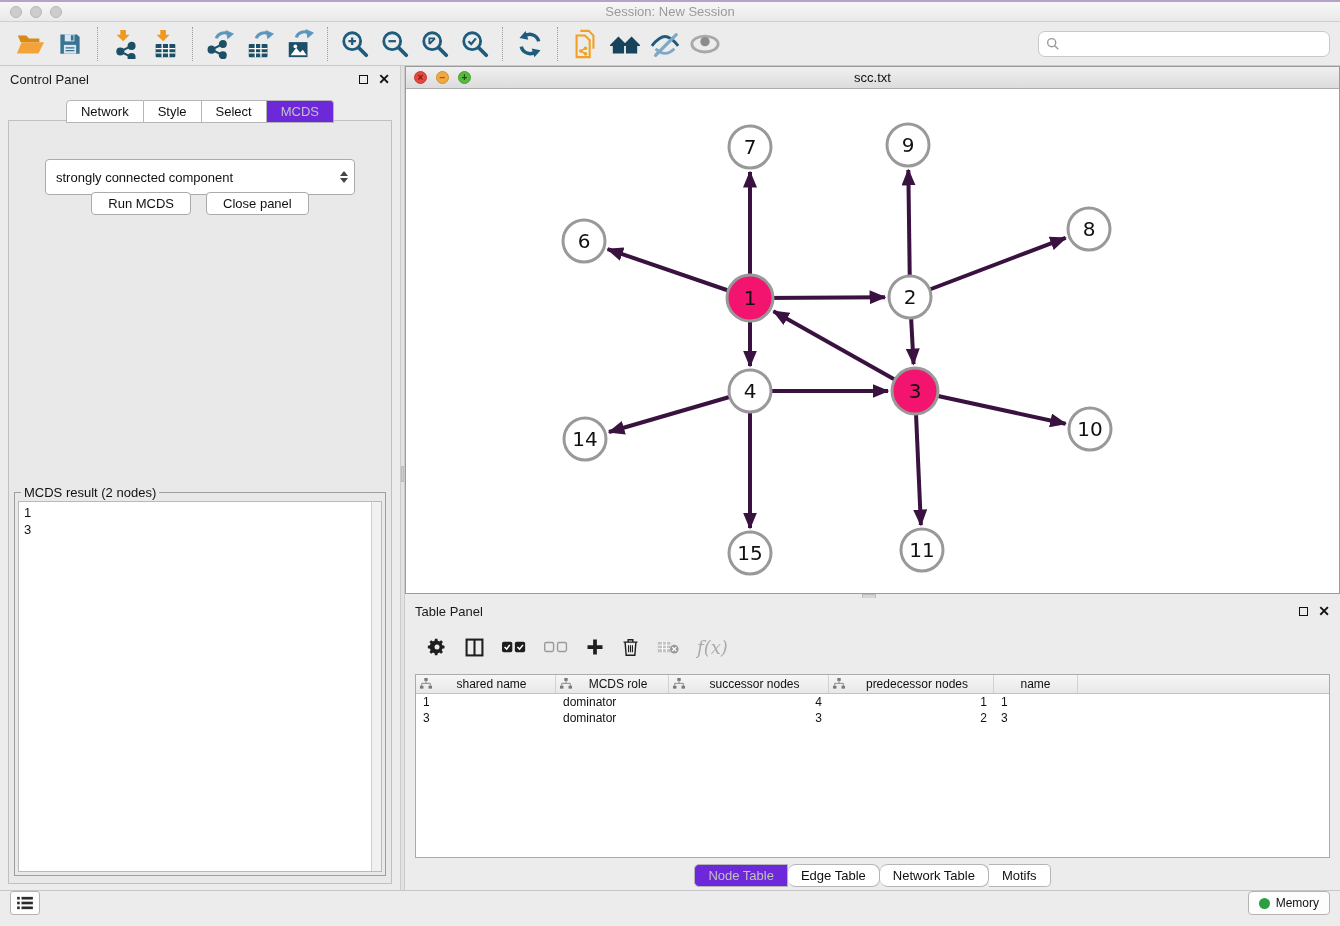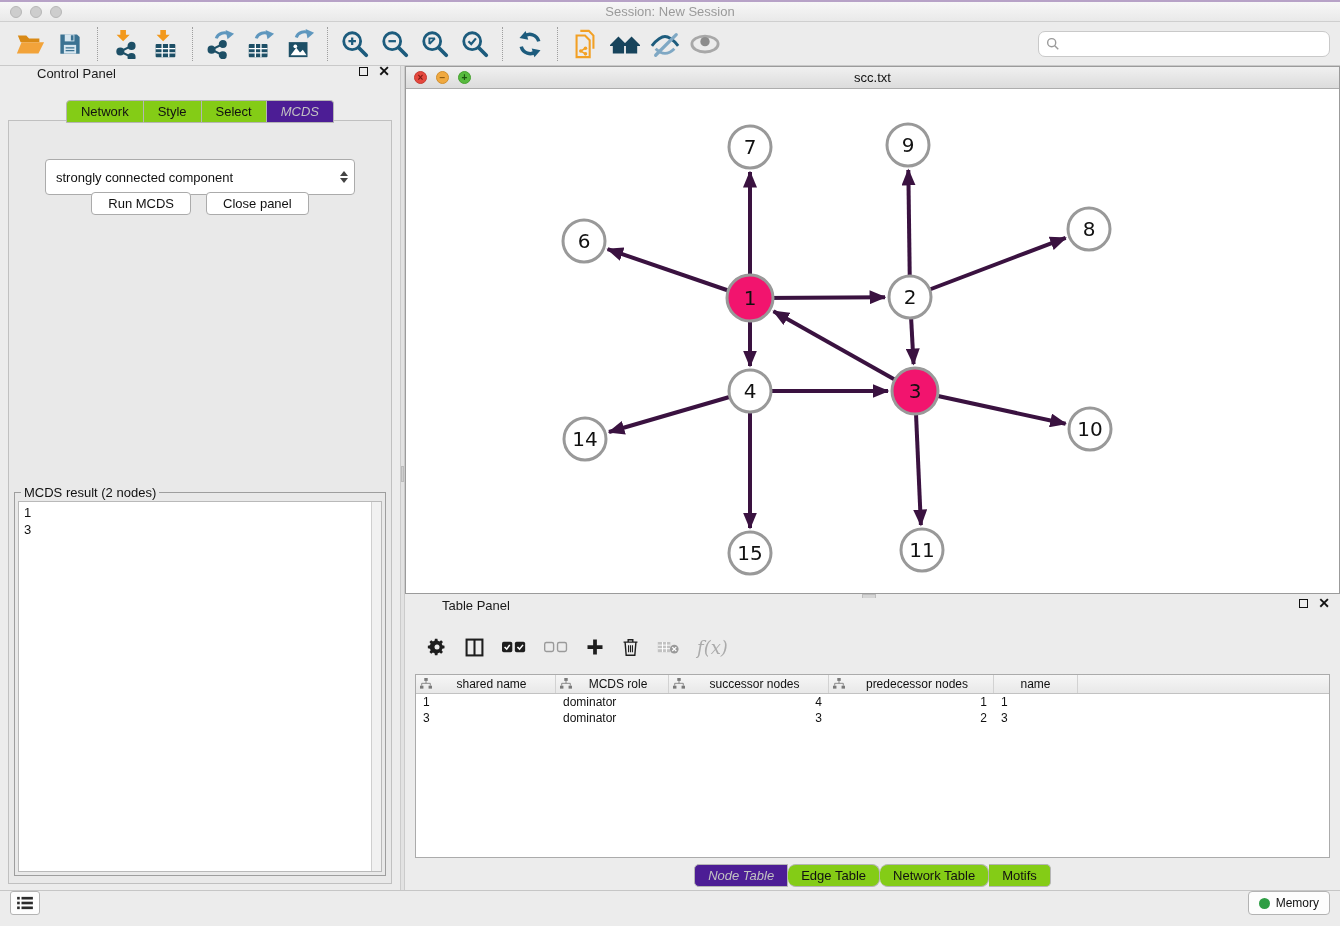--- a/index.html
+++ b/index.html
@@ -20,31 +20,31 @@
   
   .toolbar{position:absolute;top:23px;left:0;right:0;height:43px;
     display:flex;align-items:center;padding:0 10px;border-bottom:1px solid #C9C9C9;}
   .tbtn{width:40px;height:36px;display:flex;align-items:center;justify-content:center;flex:0 0 auto;}
   .sep{width:1px;height:34px;border-left:1px dotted #9E9E9E;margin:0 7px;flex:0 0 auto;}
   .search{margin-left:auto;width:292px;height:26px;background:#fff;border:1px solid #C9C9C9;
     border-radius:7px;display:flex;align-items:center;padding:0 7px;gap:5px;}
   .search input{border:none;outline:none;flex:1;font-size:13px;font-family:inherit;background:transparent;}
   
   .control-panel{position:absolute;left:0;top:66px;width:400px;height:824px;background:#ECECEC;}
-  .panel-head{height:26px;display:flex;align-items:flex-start;padding:0 10px;margin-left:27px;}
+  .panel-head{height:26px;display:flex;align-items:center;padding:0 10px;}
   .panel-head .ph-title{font-size:13px;color:#1A1A1A;}
   .panel-head .ph-icons{margin-left:auto;display:flex;gap:10px;align-items:center;}
   .float-box{width:9px;height:9px;border:1.5px solid #111;display:inline-block;}
   .close-x{font-size:14px;font-weight:bold;color:#111;line-height:10px;}
   .cp-tabs{display:flex;justify-content:center;margin-top:8px;position:relative;z-index:2;}
-  .tab{font-size:13px;padding:3px 14px;background:#84cc16;border:1px solid #B5B5B5;color:#111;}
+  .tab{font-size:13px;padding:3px 14px;background:#ffffff;border:1px solid #B5B5B5;color:#111;}
   .tab:first-child{border-radius:4px 0 0 0;}
   .tab + .tab{border-left:none;}
   .tab:last-child{border-radius:0 4px 0 0;}
-  .tab.selected{background:#4c1d95;color:#C2C2C2;font-style:italic;}
+  .tab.selected{background:#6d28d9;color:#C2C2C2;}
   .cp-content{position:absolute;left:8px;right:8px;top:54px;bottom:6px;
     background:#E9E9E9;border:1px solid #C0C0C0;}
   .opt-label{margin-top:18px;text-align:center;font-size:13px;color:#111;}
   .dropdown{position:absolute;left:36px;right:36px;top:38px;height:36px;background:#fff;
     border:1px solid #ABABAB;border-radius:4px;display:flex;align-items:center;
     padding:0 6px 0 10px;font-size:13px;color:#111;}
   .dd-arrows{margin-left:auto;display:flex;flex-direction:column;gap:2px;align-items:center;}
   .dd-arrows i{width:0;height:0;border-left:4px solid transparent;border-right:4px solid transparent;display:block;}
   .dd-up{border-bottom:5px solid #444;}
   .dd-down{border-top:5px solid #444;}

